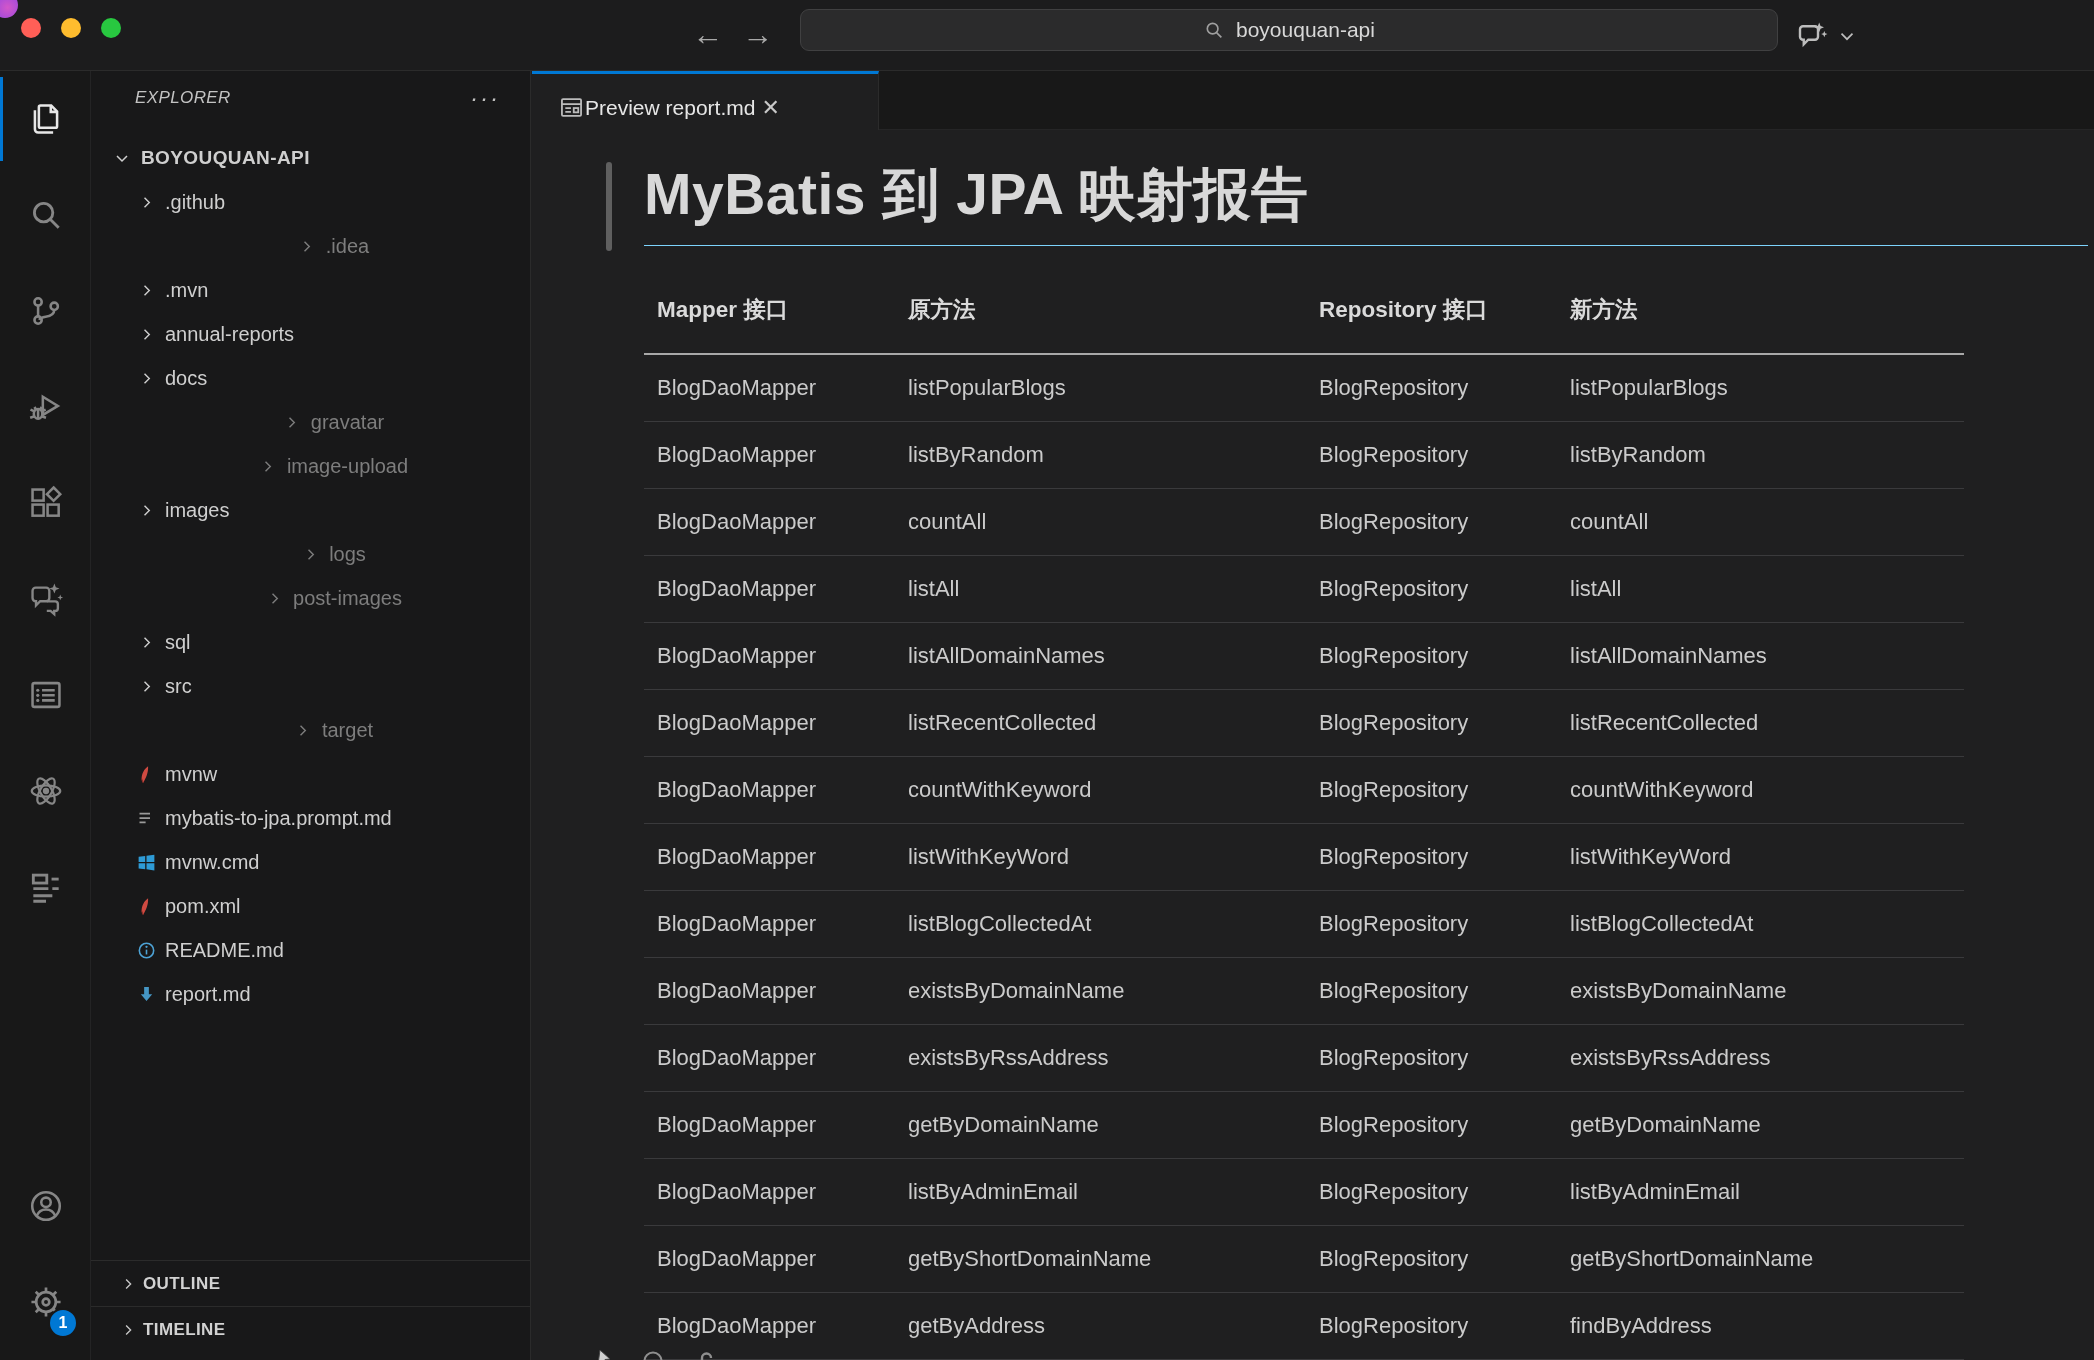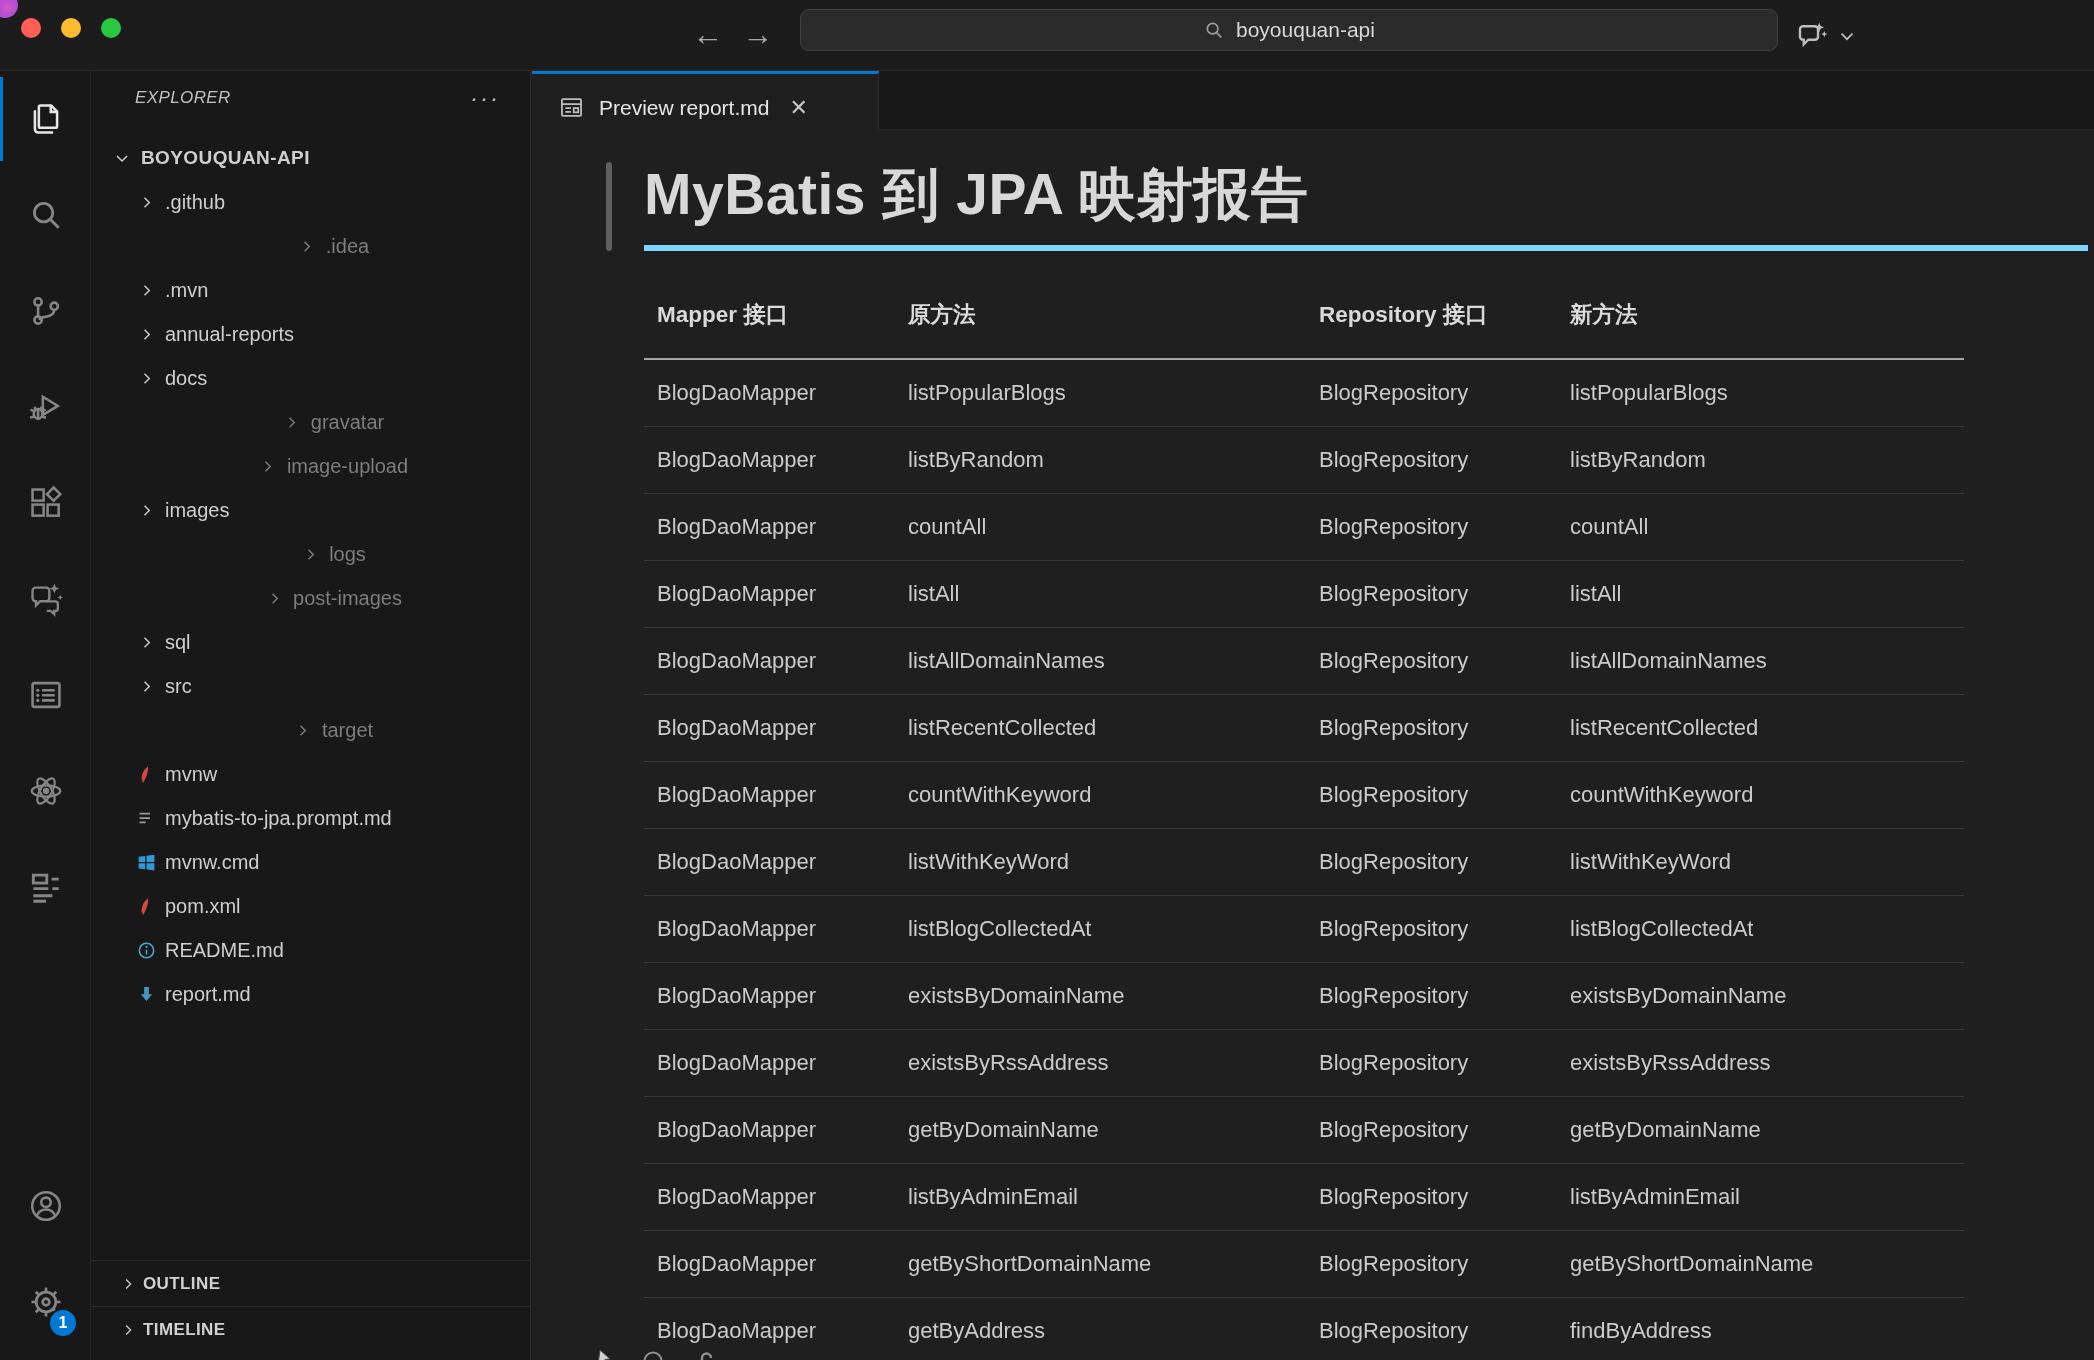--- a/index.html
+++ b/index.html
@@ -106,35 +106,35 @@
   
   .main { position: absolute; left: 532px; top: 71px; right: 0; bottom: 0; background: #1f1f20; }
   .tabstrip {
     position: absolute; left: 0; right: 0; top: 0; height: 59px;
     background: #181818; border-bottom: 1px solid #252526;
   }
   .tab {
     position: absolute; left: 0; top: 0; width: 347px; height: 59px;
     background: #1f1f20;
     border-top: 3px solid #0078d4; border-right: 1px solid #2b2b2b;
-    display: flex; align-items: center; gap: 14px; padding: 11px 18px 0 26px;
+    display: flex; align-items: center; padding: 11px 18px 0 26px;
     color: #e6e6e6; font-size: 21px;
   }
   .tab .icon { color: #bcbcbc; }
   .tab-close { margin-left: 6px; color: #c8c8c8; font-size: 22px; }
 
   .preview { position: absolute; left: 0; right: 0; top: 59px; bottom: 0; overflow: hidden; }
   .active-line-bar {
     position: absolute; left: 74px; top: 32px; width: 6px; height: 89px;
     background: #5f5f5f; border-radius: 3px;
   }
   .md { margin: 0 6px 0 112px; }
   .md h1 {
     font-size: 57px; font-weight: 700; color: #d8d8d8; letter-spacing: 0.5px;
-    margin-top: 31px; padding-bottom: 17px; border-bottom: 6px solid #7dd3fc;
+    margin-top: 31px; padding-bottom: 17px; border-bottom: 1px solid #7dd3fc;
     line-height: 1.18;
   }
   table.map { border-collapse: collapse; table-layout: fixed; width: 1320px; }
   table.map th {
     text-align: left; font-size: 22.5px; font-weight: 700; color: #dadada;
     padding: 48px 0 28px 13px; border-bottom: 2px solid #a8a8a8;
   }
   table.map td {
     height: 67px; padding-left: 13px; font-size: 22px; color: #cbcbcb;
     border-bottom: 1px solid #3a3a3c; vertical-align: middle;

